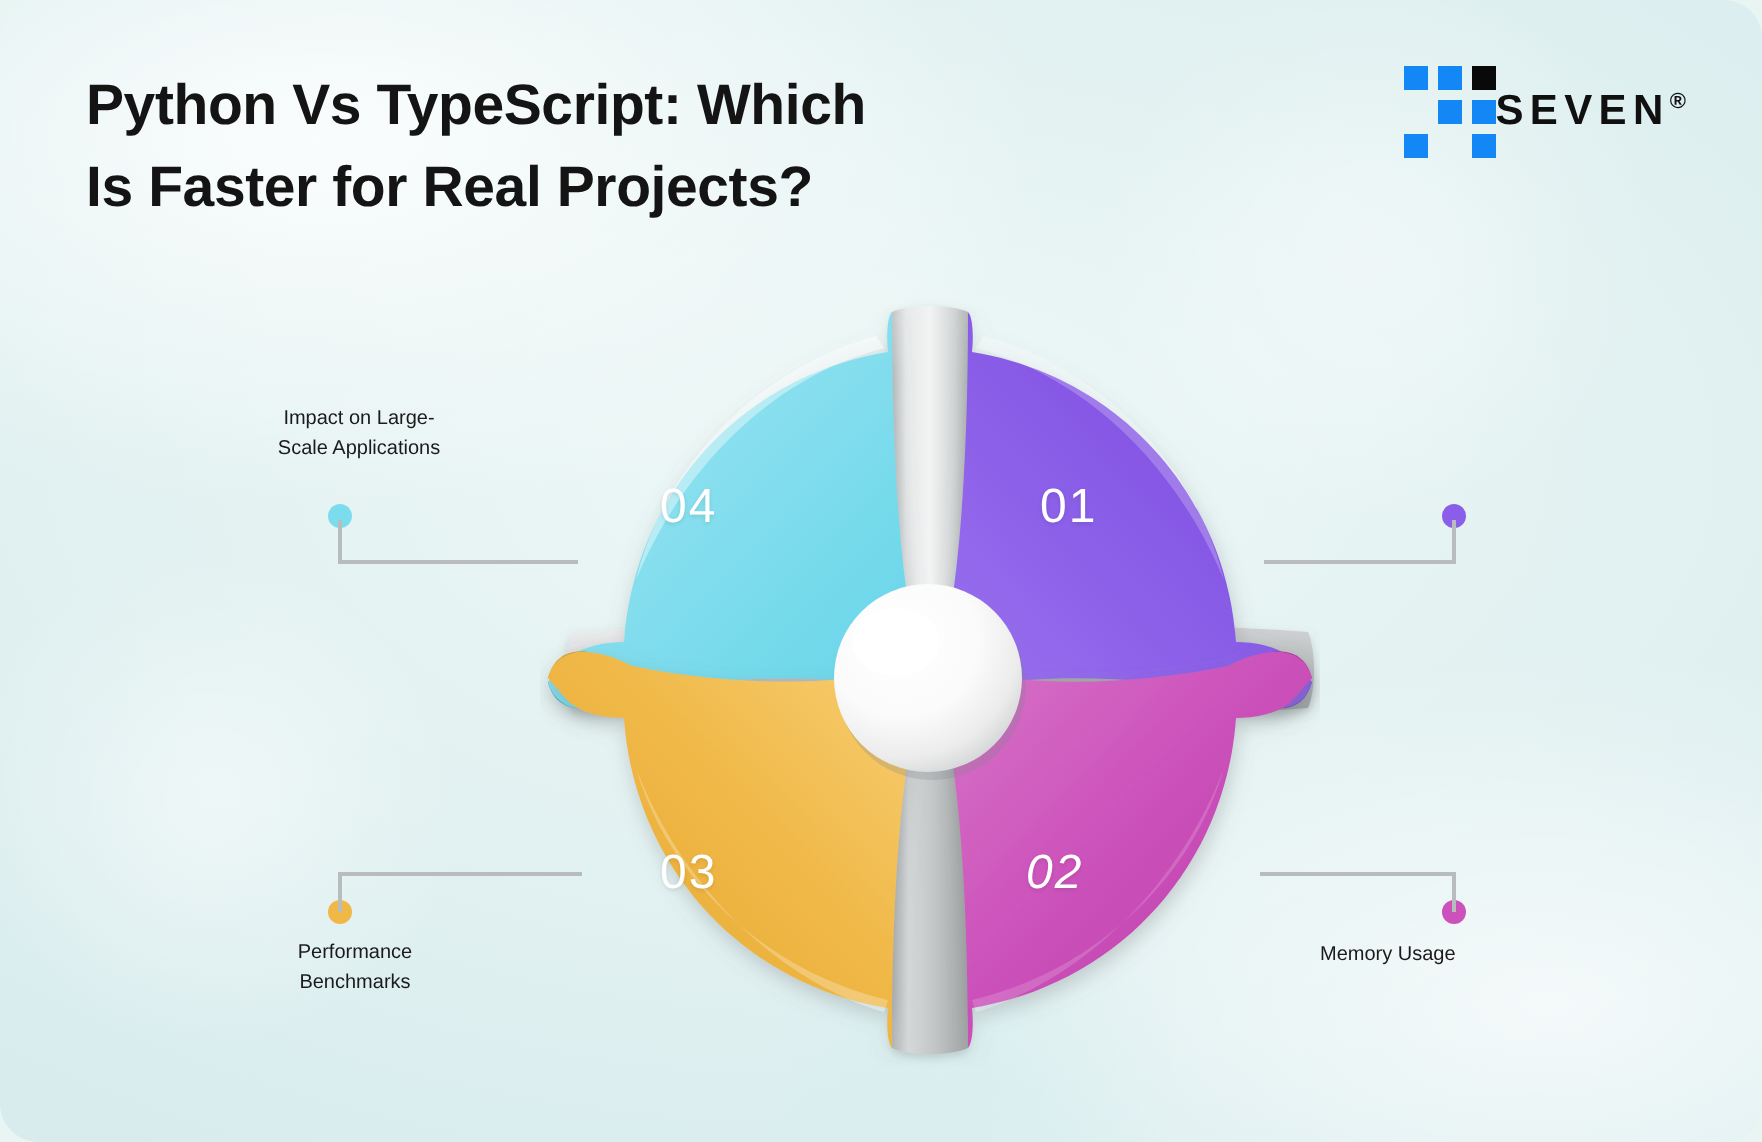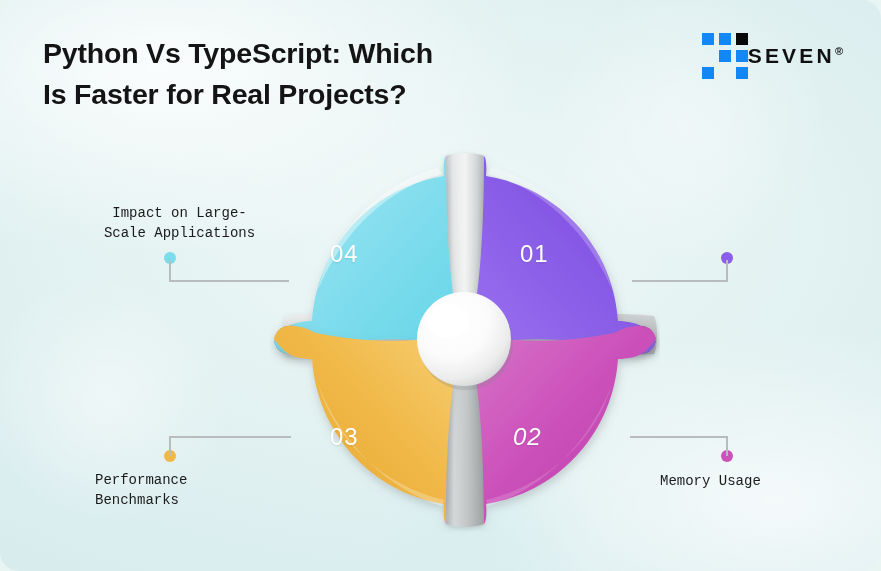--- a/index.html
+++ b/index.html
@@ -112,29 +112,28 @@
     text-shadow: 0 1px 2px rgba(0,0,0,0.10);
   }
   .num-01 { left: 250px; top: 100px; }
   .num-02 { left: 243px; top: 283px; font-style: italic; }
   .num-03 { left: 60px;  top: 283px; }
   .num-04 { left: 60px;  top: 100px; }
 
   
   .callout {
     position: absolute;
-    font-size: 14px;
+    font-size: 10px;
     color: #1b1b1b;
     line-height: 1.45;
     white-space: pre-line;
-    font-family: Liberation Mono, monospace;
   }
   .c-topleft   { left: 92px;  top: 203px; width: 175px; text-align: center; }
   .c-topright  { left: 662px; top: 222px; width: 175px; text-align: left; }
-  .c-botleft   { left: 95px;  top: 470px; width: 165px; text-align: left; }
+  .c-botleft   { left: 95px;  top: 470px; width: 165px; text-align: center; }
   .c-botright  { left: 660px; top: 471px; width: 175px; text-align: left; }
 
   .dot {
     position: absolute;
     width: 12px;
     height: 12px;
     border-radius: 50%;
   }
   .line {
     position: absolute;

